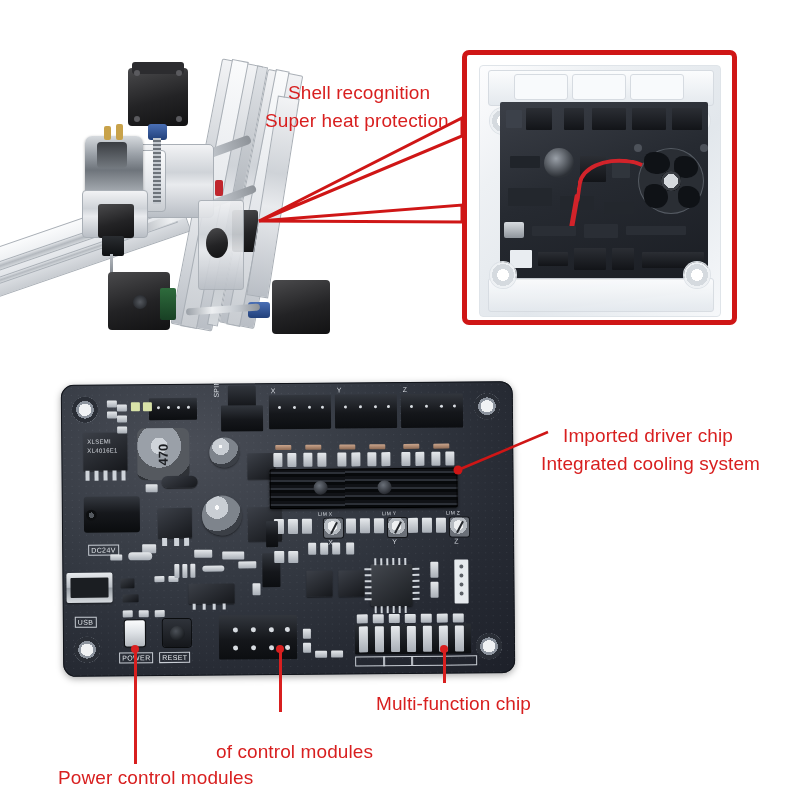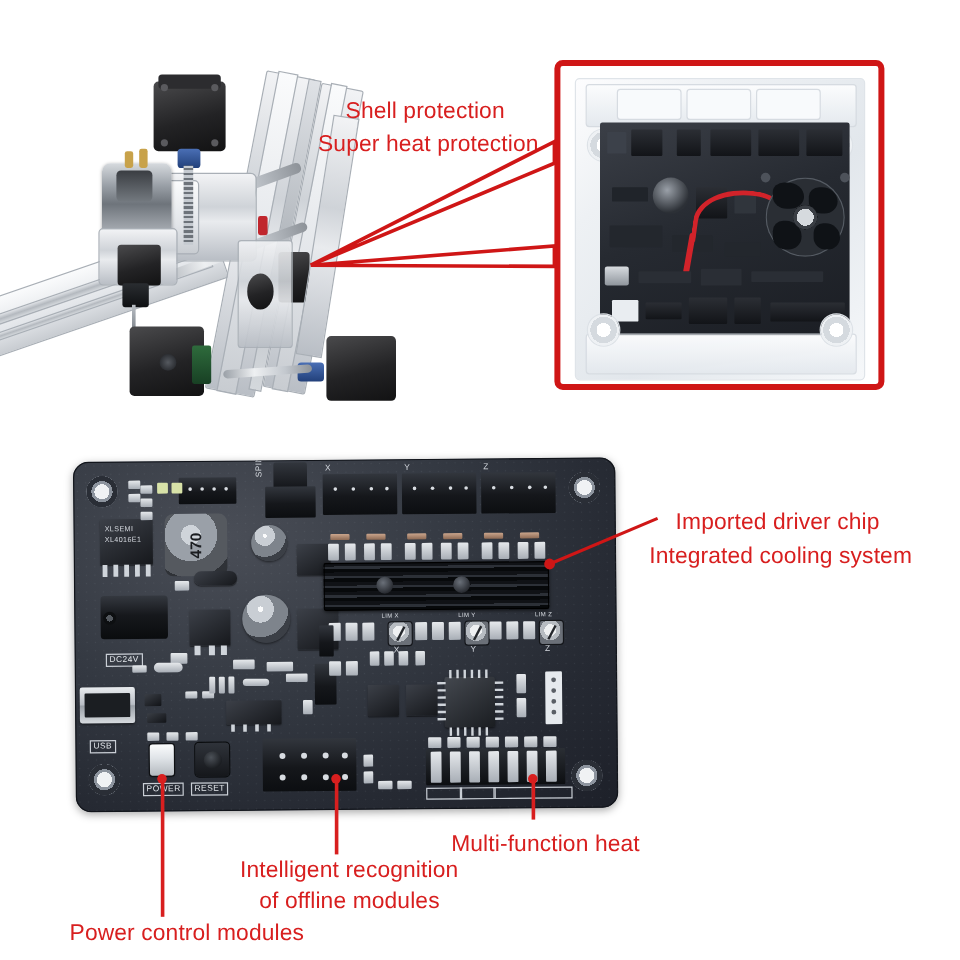--- a/index.html
+++ b/index.html
@@ -299,21 +299,21 @@
       <div class="encStrip" style="left:8px;top:212px;width:224px;height:32px;opacity:.92;"></div>
       <div style="position:absolute;left:10px;top:196px;width:26px;height:26px;border-radius:50%;
                   background:radial-gradient(circle,#ffffff 0 32%,#d5dadf 32% 60%,#eef1f4 60% 100%);
                   box-shadow:0 0 0 1px #dde2e7;"></div>
       <div style="position:absolute;left:204px;top:196px;width:26px;height:26px;border-radius:50%;
                   background:radial-gradient(circle,#ffffff 0 32%,#d5dadf 32% 60%,#eef1f4 60% 100%);
                   box-shadow:0 0 0 1px #dde2e7;"></div>
     </div>
   </div>
 
-  <div class="callout" style="left:288px;top:80px;">Shell protection</div>
+  <div class="callout" style="left:288px;top:80px;">Shell recognition</div>
   <div class="callout" style="left:265px;top:108px;">Super heat protection</div>
 
   <svg style="position:absolute;left:0;top:0;width:800px;height:800px;pointer-events:none;">
 
     <polygon points="259,221 462,118 462,136" fill="none" stroke="#cf1616" stroke-width="3"></polygon>
 
     <polygon points="259,221 462,205 462,222" fill="none" stroke="#cf1616" stroke-width="3"></polygon>
   </svg>
 
   <div class="pcb">
@@ -556,20 +556,19 @@
   </svg>
   <div class="callout" style="left:541px;top:451px;">Integrated cooling system</div>
   <div class="callout" style="left:563px;top:423px;">Imported driver chip</div>
 
   <div class="dot" style="left:131px;top:645px;"></div>
   <div class="vline" style="left:134px;top:649px;height:115px;"></div>
   <div class="callout" style="left:58px;top:765px;">Power control modules</div>
 
   <div class="dot" style="left:276px;top:645px;"></div>
   <div class="vline" style="left:279px;top:649px;height:63px;"></div>
-  <div class="callout" style="left:200px;top:713px;">Intelligent recognition</div>
-  <div class="callout" style="left:216px;top:739px;">of offline modules</div>
+  <div class="callout" style="left:216px;top:739px;">of control modules</div>
 
   <div class="dot" style="left:440px;top:645px;"></div>
   <div class="vline" style="left:443px;top:649px;height:34px;"></div>
-  <div class="callout" style="left:376px;top:691px;">Multi-function heat</div>
+  <div class="callout" style="left:376px;top:691px;">Multi-function chip</div>
 
 </div>
 
 </body></html>

